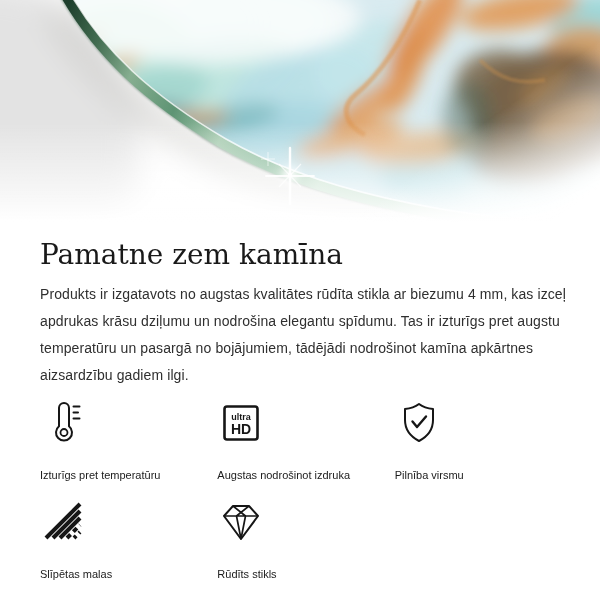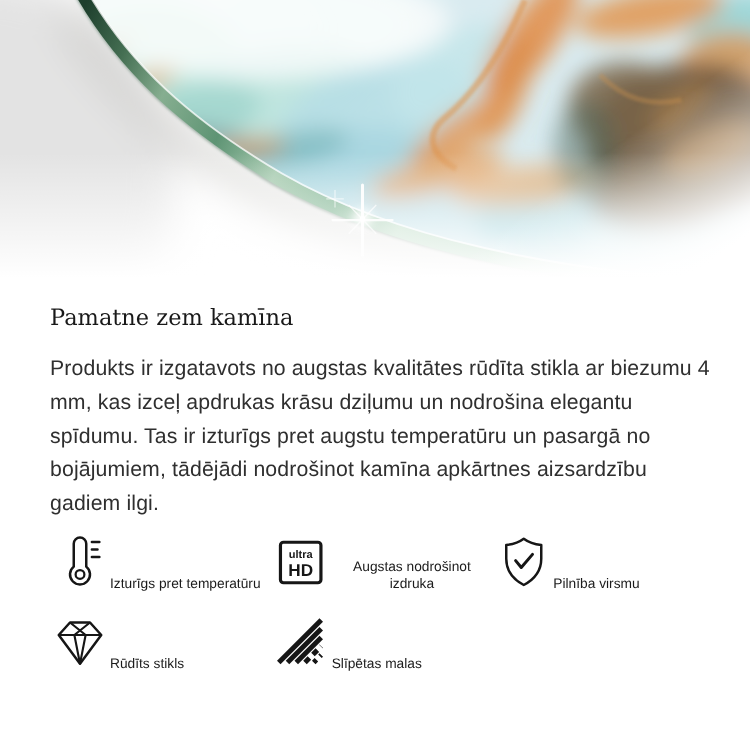--- a/index.html
+++ b/index.html
@@ -6,37 +6,37 @@
   body{
     width:600px;height:600px;overflow:hidden;background:#ffffff;
     font-family:"Liberation Sans",sans-serif;
     -webkit-font-smoothing:antialiased;
   }
   .hero{width:600px;height:236px;position:relative;}
   .hero svg{display:block;}
   .content{padding:0 28px 0 40px;}
   .heading{
     font-family:"DejaVu Serif","Liberation Serif",serif;
-    font-size:18px;line-height:33px;font-weight:400;
+    font-size:28px;line-height:33px;font-weight:400;
     color:#191919;margin:2px 0 0 0;
   }
   .heading span{display:block;}
   .body-text{
     margin:10px 0 0 0;
-    font-size:17px;line-height:27px;color:#2f2f2f;
+    font-size:14px;line-height:27px;color:#2f2f2f;
     letter-spacing:.1px;
   }
   .features{
     display:grid;grid-template-columns:repeat(3,1fr);
     row-gap:16px;margin-top:10px;
   }
-  .feature{display:flex;flex-direction:row;align-items:flex-end;}
+  .feature{display:flex;flex-direction:column;align-items:flex-start;}
   .feature .icon-box{width:48px;height:48px;}
   .feature .label{
-    margin-top:6px;font-size:11px;line-height:13px;color:#1b1b1b;text-align:center;
+    margin-top:22px;font-size:11px;line-height:13px;color:#1b1b1b;text-align:center;
   }
   .ihd{font-family:"Liberation Sans",sans-serif;font-weight:700;}
 </style>
 </head>
 <body>
 
 <div class="hero">
 <svg width="600" height="236" viewBox="0 0 600 236" aria-hidden="true">
   <defs>
     <clipPath id="glassClip">
@@ -178,34 +178,34 @@
     <div class="feature">
       <svg class="icon-box" viewBox="0 0 48 48" aria-hidden="true">
         <path d="M24,5 C28,8 33,9.5 38,10 L38,21 C38,30.5 32.5,37.5 24,42 C15.5,37.5 10,30.5 10,21 L10,10 C15,9.5 20,8 24,5 Z" fill="none" stroke="#161616" stroke-width="2" stroke-linejoin="round"></path>
         <path d="M17.5,22.5 L22,28 L31,17.5" fill="none" stroke="#161616" stroke-width="2.4" stroke-linecap="round" stroke-linejoin="round"></path>
       </svg>
       <div class="label">Pilnība virsmu</div>
     </div>
 
     <div class="feature">
       <svg class="icon-box" viewBox="0 0 48 48" aria-hidden="true">
-        <path d="M16,8 L32,8 L41,18 L24,41 L7,18 Z" fill="none" stroke="#161616" stroke-width="2" stroke-linejoin="round"></path>
-        <path d="M7,18 L41,18 M16,8 L28.5,18 M32,8 L19.5,18 M19.5,18 L24,41 M28.5,18 L24,41" fill="none" stroke="#161616" stroke-width="1.7" stroke-linejoin="round"></path>
-      </svg>
-      <div class="label">Rūdīts stikls</div>
-    </div>
-
-    <div class="feature">
-      <svg class="icon-box" viewBox="0 0 48 48" aria-hidden="true">
         <g stroke="#161616" stroke-width="4" fill="none">
           <path d="M6,40 L40,6"></path>
           <path d="M13,40 L40,13"></path>
           <path d="M20,40 L40,20"></path>
           <path d="M27,40 L40,27" stroke-dasharray="5 4"></path>
           <path d="M34,40 L40,34" stroke-dasharray="3 4"></path>
         </g>
       </svg>
       <div class="label">Slīpētas malas</div>
     </div>
 
+    <div class="feature">
+      <svg class="icon-box" viewBox="0 0 48 48" aria-hidden="true">
+        <path d="M16,8 L32,8 L41,18 L24,41 L7,18 Z" fill="none" stroke="#161616" stroke-width="2" stroke-linejoin="round"></path>
+        <path d="M7,18 L41,18 M16,8 L28.5,18 M32,8 L19.5,18 M19.5,18 L24,41 M28.5,18 L24,41" fill="none" stroke="#161616" stroke-width="1.7" stroke-linejoin="round"></path>
+      </svg>
+      <div class="label">Rūdīts stikls</div>
+    </div>
+
 
   </div>
 </div>
 
 </body></html>

